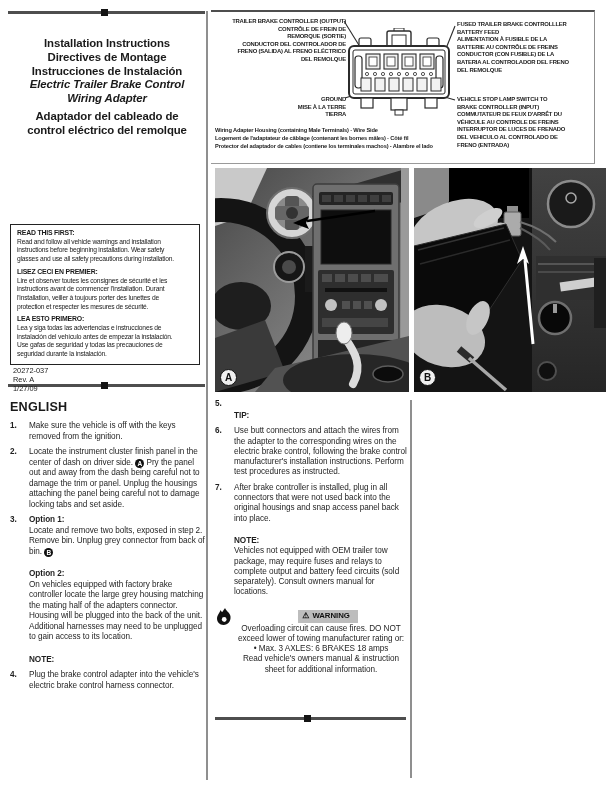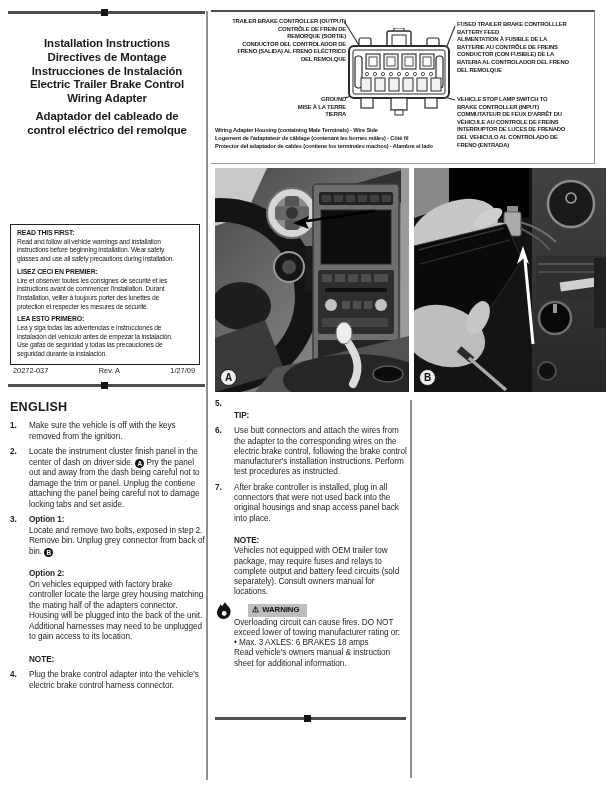--- a/index.html
+++ b/index.html
@@ -15,27 +15,27 @@
   #rule-bottom-left .sq{left:93px;}
   #rule-bottom-right{left:215px;top:717px;width:191px;}
   #rule-bottom-right .sq{left:89px;}
   .divider-v{position:absolute;width:1.5px;background:#8f8f8f;}
   #divider-main{left:206px;top:11px;height:769px;}
   #divider-right{left:410px;top:400px;height:378px;}
 
   
   .titleblock{position:absolute;left:8px;top:37px;width:198px;text-align:center;font-weight:bold;font-size:11.4px;line-height:13.8px;letter-spacing:-0.1px;}
   .tg1{}
-  .tg2,.tg3{margin-bottom:4px;}
+  .tg2,.tg3{margin-bottom:4px;font-style:italic;}
 
   .readbox{position:absolute;left:10px;top:224px;width:176px;border:1.2px solid #222;padding:4px 6px 5px 6px;font-size:6.7px;line-height:8.7px;letter-spacing:-0.2px;}
   .rb-head{font-weight:bold;font-size:6.9px;margin-top:4px;}
   .rb-head.first{margin-top:0;}
 
-  .pagefoot{position:absolute;left:13px;top:366px;width:182px;display:flex;justify-content:space-between;font-size:7.4px;}
+  .pagefoot{position:absolute;left:13px;top:366px;width:182px;display:flex;justify-content:space-between;font-size:7.4px;flex-direction:column;}
 
   
   .diagram{position:absolute;left:211px;top:10px;width:384px;height:154px;border-top:2.5px solid #4e4e4e;border-right:1.5px solid #8f8f8f;border-bottom:1.5px solid #9a9a9a;box-sizing:border-box;}
   .dlabel{position:absolute;font-weight:bold;font-size:5.9px;line-height:7.6px;letter-spacing:-0.2px;color:#222;}
   .dl-output{left:2px;top:6px;width:133px;text-align:right;}
   .dl-ground{left:2px;top:84px;width:133px;text-align:right;}
   .dl-battery{left:246px;top:9px;width:137px;}
   .dl-stoplamp{left:246px;top:84px;width:137px;}
   .dcaption{position:absolute;left:4px;top:114px;font-weight:bold;font-size:5.7px;line-height:8.2px;letter-spacing:-0.15px;color:#222;}
   .connector-svg{position:absolute;left:136px;top:16px;}
@@ -53,21 +53,21 @@
   .col-steps{position:absolute;font-size:8.2px;line-height:10.5px;letter-spacing:-0.05px;color:#1f1f1f;}
   .col-steps.left{left:10px;top:421px;width:196px;}
   .col-steps.right{left:215px;top:399px;width:193px;line-height:10.3px;}
   .step{display:flex;margin-bottom:5px;}
   .step .num{width:19px;flex:none;font-weight:bold;}
   .step .body{flex:1;}
   .subhead{font-weight:bold;}
   .spaced{margin-top:12px;}
   .badge-inline{display:inline-block;width:9px;height:9px;border-radius:50%;background:#111;color:#fff;font-size:6.5px;font-weight:bold;text-align:center;line-height:9.5px;vertical-align:-1px;}
 
-  .warnblock{margin-top:6px;position:relative;}
+  .warnblock{margin-top:12px;position:relative;text-align:center;}
   .warnbar{display:inline-block;background:#bdbdbd;color:#101010;font-weight:bold;font-size:7.8px;padding:1px 8px 1.5px 4px;margin-left:14px;margin-bottom:1px;}
   .warnbar .tri{margin-right:3px;font-size:8px;}
   .flame-icon{position:absolute;left:-17px;top:-2px;}
 </style>
 </head>
 <body>
 
 <div class="page">
 
   <div class="rule" id="rule-top-left">
@@ -308,21 +308,21 @@
 
   <div class="instructions-title">ENGLISH</div>
 
   <div class="col-steps left">
     <div class="step">
       <span class="num">1.</span>
       <div class="body">Make sure the vehicle is off with the keys removed from the ignition.</div>
     </div>
     <div class="step">
       <span class="num">2.</span>
-      <div class="body"><span>Locate the instrument cluster finish panel in the center of dash on driver side. </span><span class="badge-inline">A</span><span> Pry the panel out and away from the dash being careful not to damage the trim or panel.  Unplug the contiene attaching the panel being careful not to damage locking tabs and set aside.</span></div>
+      <div class="body"><span>Locate the instrument cluster finish panel in the center of dash on driver side. </span><span class="badge-inline">A</span><span> Pry the panel out and away from the dash being careful not to damage the trim or panel.  Unplug the housings attaching the panel being careful not to damage locking tabs and set aside.</span></div>
     </div>
     <div class="step">
       <span class="num">3.</span>
       <div class="body">
         <div class="subhead">Option 1:</div>
         <div><span>Locate and remove two bolts, exposed in step 2. Remove bin. Unplug grey connector from back of bin. </span><span class="badge-inline">B</span></div>
         <div class="subhead spaced">Option 2:</div>
         <div>On vehicles equipped with factory brake controller locate the large grey housing matching the mating half of the adapters connector. Housing will be plugged into the back of the unit. Additional harnesses may need to be unplugged to gain access to its location.</div>
         <div class="subhead spaced">NOTE:</div>
       </div>

